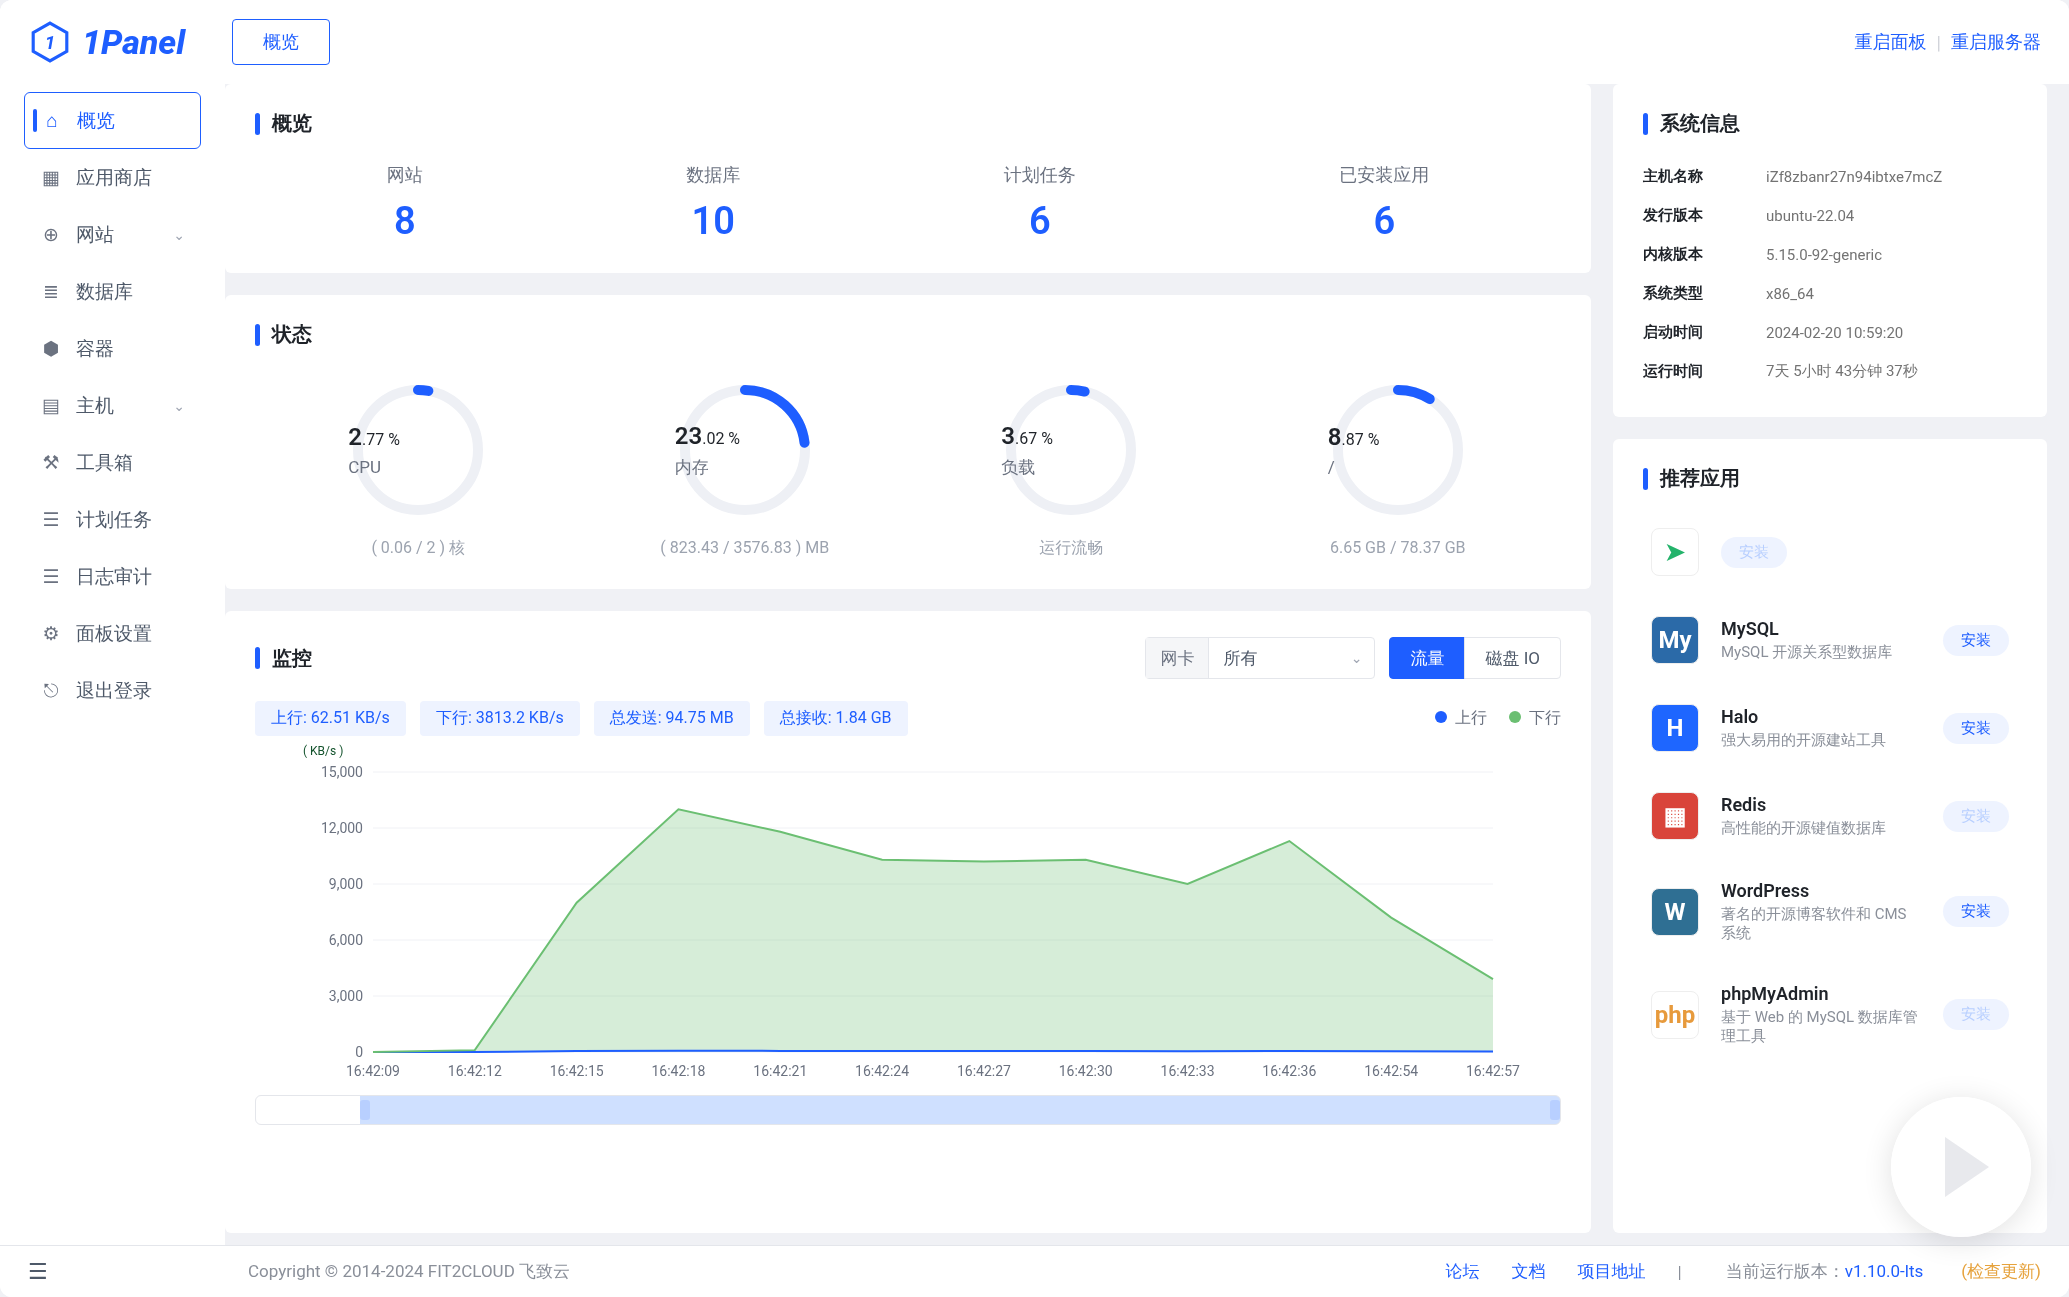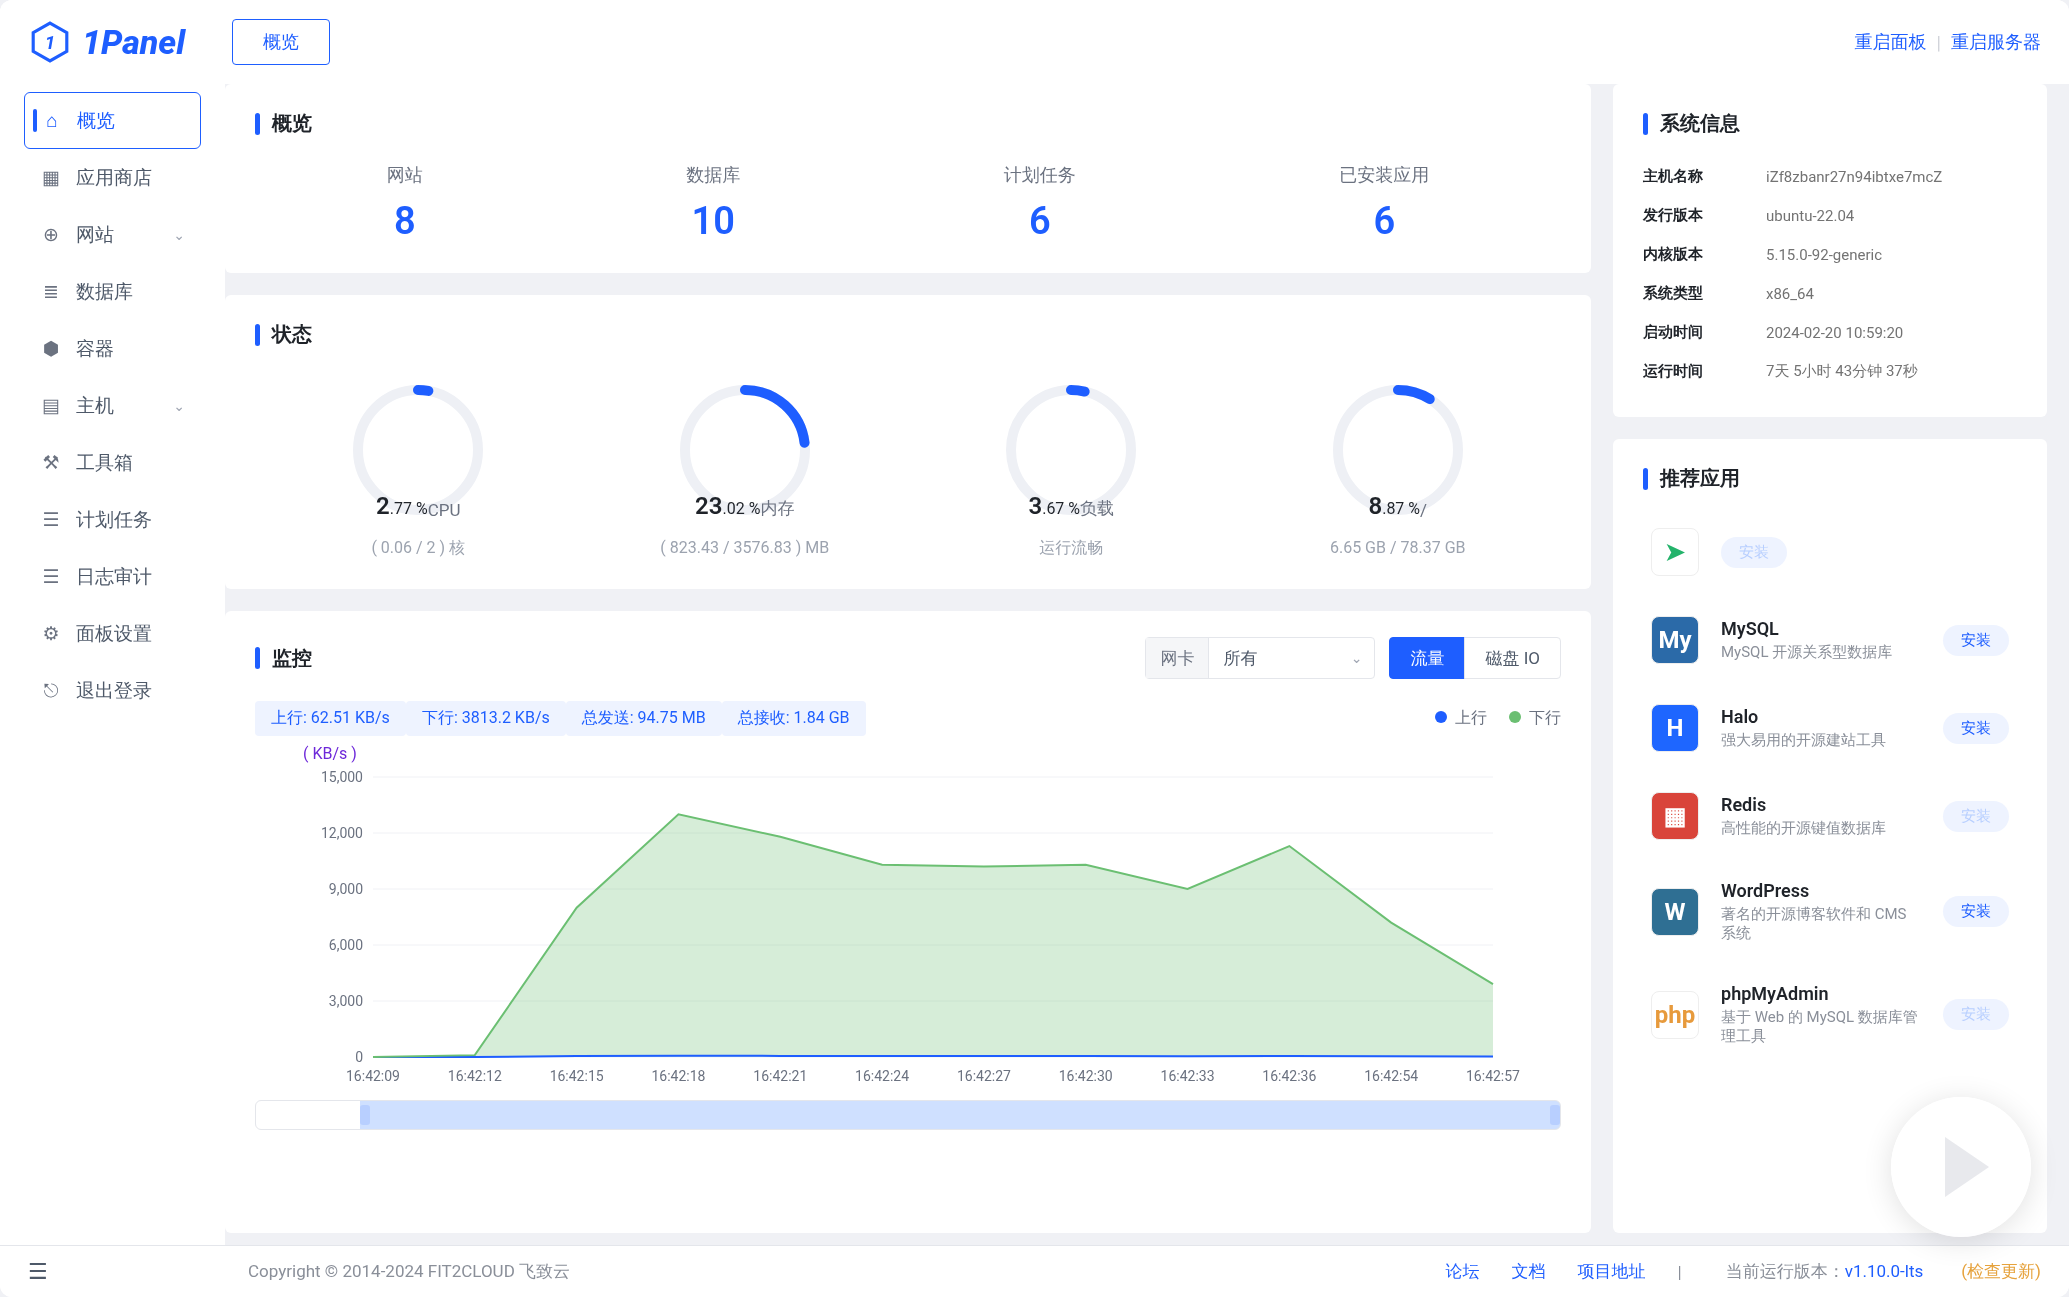--- a/index.html
+++ b/index.html
@@ -137,21 +137,21 @@
 .stat { text-align: center; }
 .stat-label { color: #6b7280; font-size: 18px; margin-bottom: 12px; }
 .stat-value { color: #1e5eff; font-size: 38px; font-weight: 600; }
 
 .gauges { display: flex; justify-content: space-around; padding: 12px 0 4px 0; }
 .gauge-wrap { text-align: center; width: 200px; }
 .gauge { width: 140px; height: 140px; margin: 0 auto 18px auto; position: relative; }
 .gauge svg { transform: rotate(-90deg); }
 .gauge-center {
   position: absolute; inset: 0;
-  display: flex; align-items: flex-end; justify-content: center;
+  display: flex; flex-direction: column; align-items: flex-start; justify-content: center;
 }
 .gauge-pct { font-size: 24px; font-weight: 600; color: #1f2329; }
 .gauge-pct small { font-size: 16px; font-weight: 400; }
 .gauge-name { font-size: 17px; color: #6b7280; margin-top: 6px; }
 .gauge-sub { font-size: 16px; color: #9ca3af; }
 
 .monitor-head { display: flex; align-items: center; gap: 14px; }
 .monitor-head .card-title { margin-bottom: 0; flex: 1; }
 .net-select {
   display: flex; align-items: center;
@@ -172,33 +172,33 @@
   display: flex; align-items: center;
   font-size: 17px;
   cursor: pointer;
   background: #fff;
   color: #4e5969;
 }
 .seg-btn:first-child { border-radius: 4px 0 0 4px; }
 .seg-btn:last-child { border-radius: 0 4px 4px 0; margin-left: -1px; }
 .seg-btn.active { background: #1e5eff; color: #fff; border-color: #1e5eff; }
 
-.badges { display: flex; margin: 22px 0 8px 0; align-items: center; }
+.badges { display: flex; gap: 14px; margin: 22px 0 8px 0; align-items: center; }
 .badge {
   background: #eef3ff;
   color: #1e5eff;
   padding: 7px 16px;
   border-radius: 4px;
   font-size: 16px;
 }
 .legend { margin-left: auto; display: flex; gap: 22px; font-size: 16px; color: #6b7280; align-items: center; }
 .dot { display: inline-block; width: 12px; height: 12px; border-radius: 50%; margin-right: 8px; }
 
 .chart-wrap { position: relative; }
-.chart-unit { font-size: 16px; color: #6d28d9; margin-left: 48px; margin-bottom: 4px; }
+.chart-unit { font-size: 12px; color: #14532d; margin-left: 48px; margin-bottom: 4px; }
 .chart { width: 100%; height: 320px; }
 .x-tick { font-size: 14px; fill: #6b7280; text-anchor: middle; }
 .y-tick { font-size: 14px; fill: #6b7280; text-anchor: end; }
 .brush {
   margin-top: 10px;
   height: 30px;
   border: 1px solid #e4e6eb;
   border-radius: 6px;
   background: linear-gradient(to right, #fff 0%, #fff 8%, #cfe0ff 8%, #cfe0ff 100%);
   position: relative;

